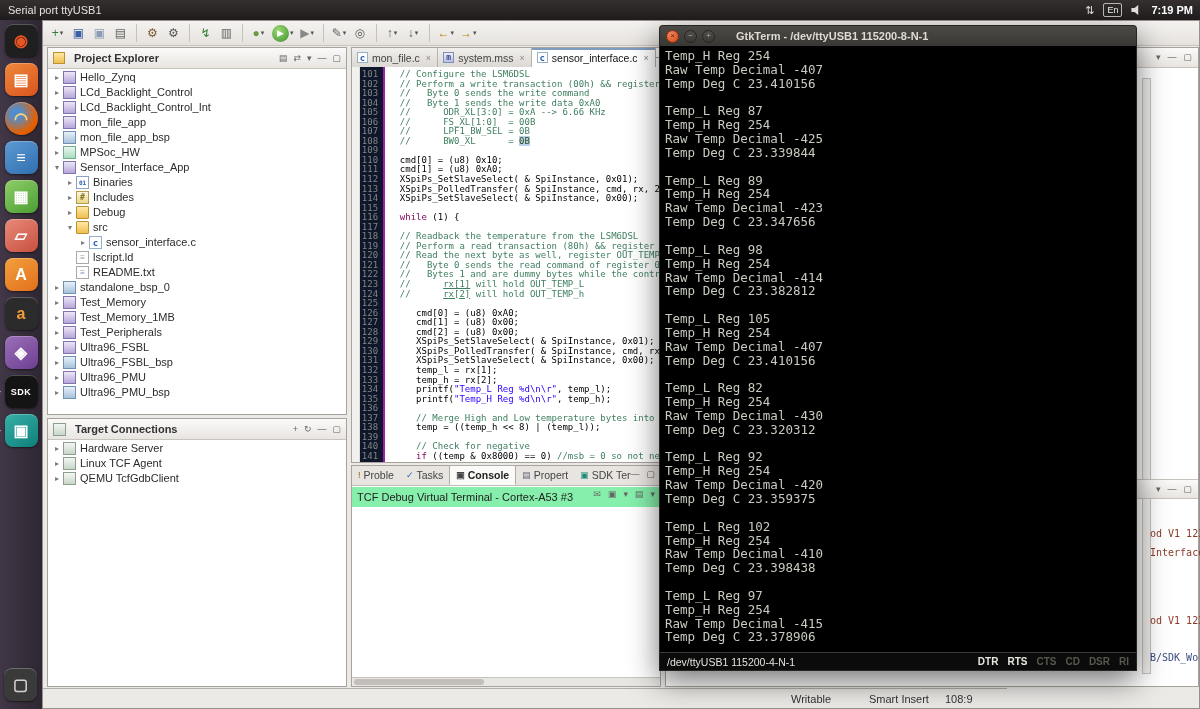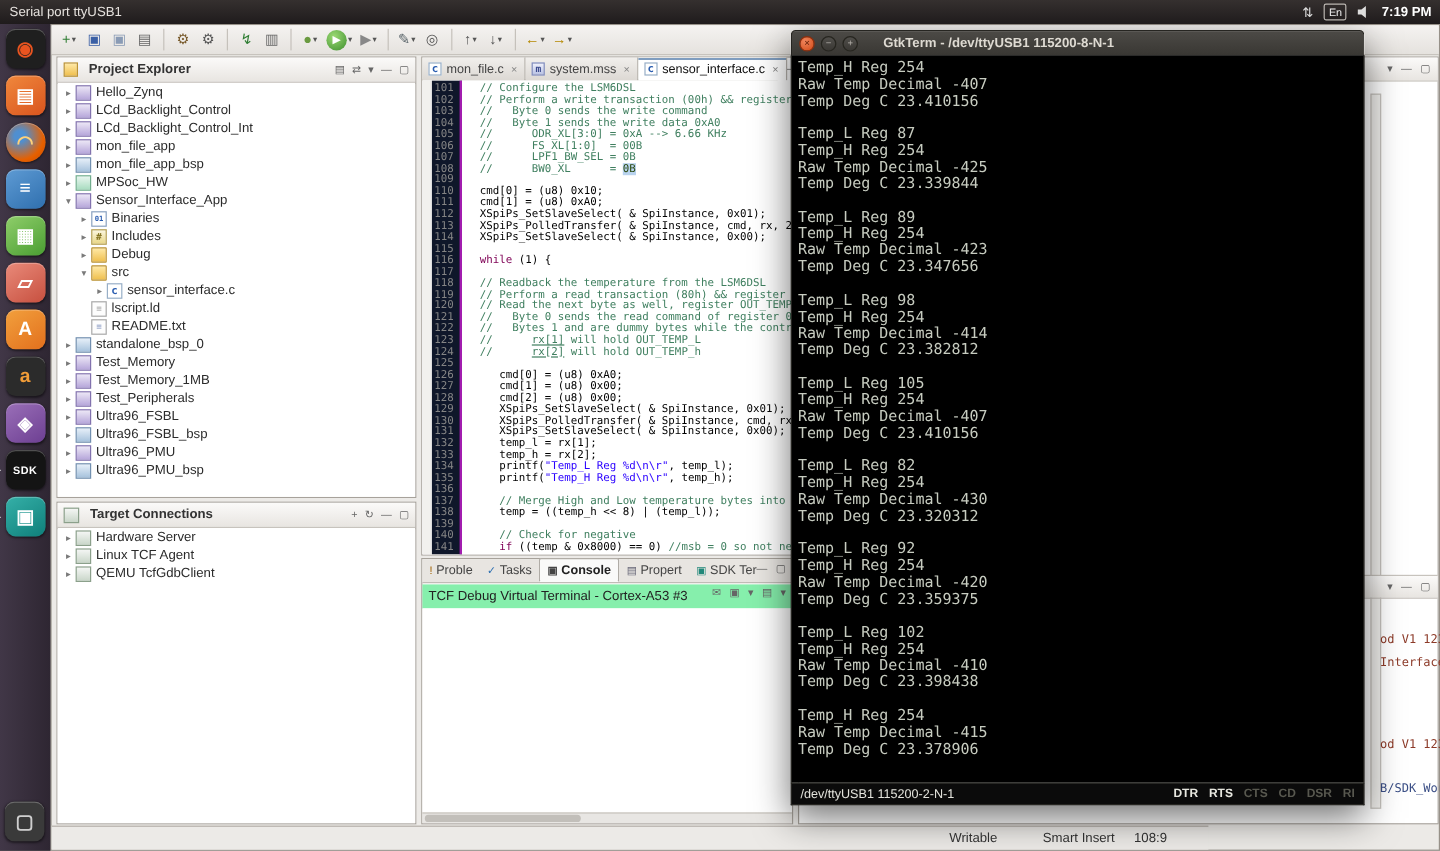--- a/index.html
+++ b/index.html
@@ -619,26 +619,27 @@
       <div class="tline">Temp_L Reg 92</div>
       <div class="tline">Temp_H Reg 254</div>
       <div class="tline">Raw Temp Decimal -420</div>
       <div class="tline">Temp Deg C 23.359375</div>
       <div class="tline">&nbsp;</div>
       <div class="tline">Temp_L Reg 102</div>
       <div class="tline">Temp_H Reg 254</div>
       <div class="tline">Raw Temp Decimal -410</div>
       <div class="tline">Temp Deg C 23.398438</div>
       <div class="tline">&nbsp;</div>
+      <div class="tline">Temp_L Reg 97</div>
       <div class="tline">Temp_H Reg 254</div>
       <div class="tline">Raw Temp Decimal -415</div>
       <div class="tline">Temp Deg C 23.378906</div>
     </div>
   <div id="gt-status">
-    <span id="gt-port">/dev/ttyUSB1 115200-2-N-1</span>
+    <span id="gt-port">/dev/ttyUSB1 115200-4-N-1</span>
     <span class="gt-sigs" id="sigrow">
         <span class="sig on">DTR</span>
         <span class="sig on">RTS</span>
         <span class="sig">CTS</span>
         <span class="sig">CD</span>
         <span class="sig">DSR</span>
         <span class="sig">RI</span>
       </span>
   </div>
 </div>

